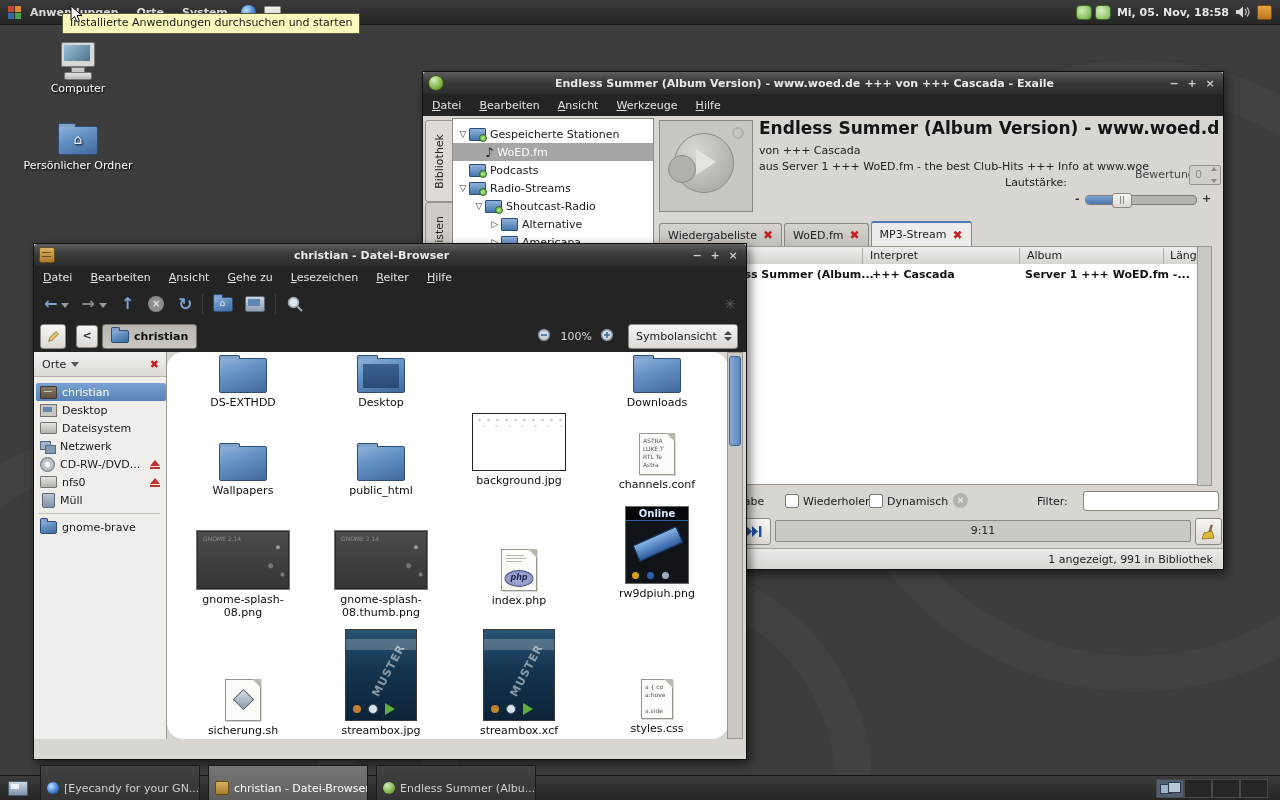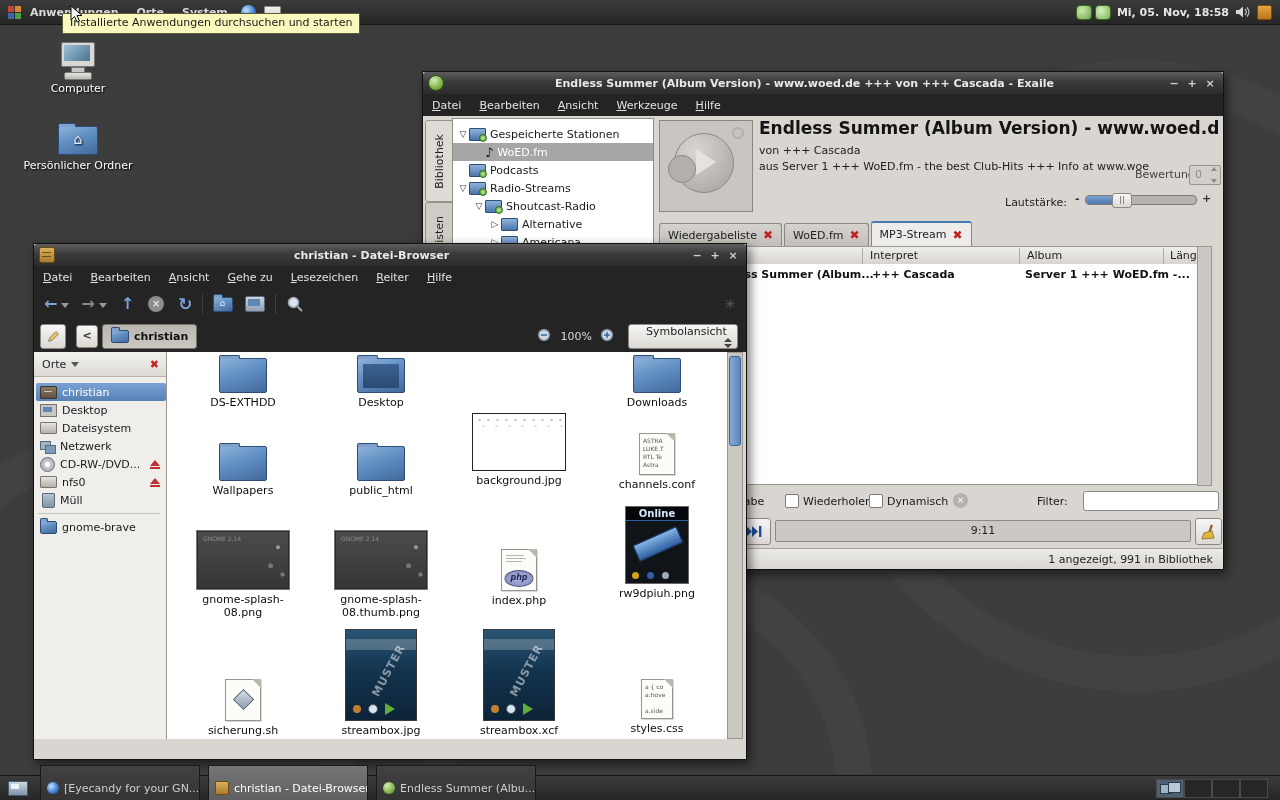--- a/index.html
+++ b/index.html
@@ -243,21 +243,21 @@
     </div>
     <div class="abs" style="left:336px;top:2px;width:460px;font-size:17px;font-weight:bold;color:#141414;white-space:nowrap;overflow:hidden;">Endless Summer (Album Version) - www.woed.de +++</div>
     <div class="abs" style="left:336px;top:28px;color:#222;">von +++ Cascada</div>
     <div class="abs" style="left:336px;top:44px;color:#222;">aus Server 1 +++ WoED.fm - the best Club-Hits +++ Info at www.woe</div>
     <div class="abs" style="left:712px;top:52px;color:#444;">Bewertung:</div>
     <div class="abs" style="left:766px;top:49px;width:30px;height:18px;background:#d2cfca;border:1px solid #97948e;border-radius:2px;color:#8a8a8a;">
       <span style="position:absolute;left:5px;top:2px;">0</span>
       <span style="position:absolute;right:3px;top:1px;width:0;height:0;border-left:3px solid transparent;border-right:3px solid transparent;border-bottom:4px solid #8a8a8a;"></span>
       <span style="position:absolute;right:3px;bottom:1px;width:0;height:0;border-left:3px solid transparent;border-right:3px solid transparent;border-top:4px solid #8a8a8a;"></span>
     </div>
-    <div class="abs" style="left:582px;top:80px;color:#222;">Lautstärke:</div>
+    <div class="abs" style="left:582px;top:60px;color:#222;">Lautstärke:</div>
     <span class="abs" style="left:652px;top:76px;font-weight:bold;color:#333;">-</span>
     <div class="abs" style="left:662px;top:79px;width:110px;height:8px;background:#b6b3ae;border:1px solid #807d77;border-radius:4px;">
       <div style="position:absolute;left:0;top:0;bottom:0;width:30px;background:linear-gradient(#7aa4d4,#4a77ac);border-radius:4px 0 0 4px;"></div>
       <div class="gbtn" style="position:absolute;left:26px;top:-3px;width:18px;height:13px;">
         <span style="position:absolute;left:7px;top:2px;width:1px;height:8px;background:#8a8780;"></span>
         <span style="position:absolute;left:10px;top:2px;width:1px;height:8px;background:#8a8780;"></span>
       </div>
     </div>
     <span class="abs" style="left:779px;top:76px;font-weight:bold;color:#333;">+</span>
 
@@ -388,21 +388,21 @@
     <svg width="16" height="16" viewBox="0 0 16 16">
       <circle cx="7" cy="7" r="5.5" fill="#cfd9e4" stroke="#7b8793" stroke-width="1.4"></circle>
         <line x1="4" y1="7" x2="10" y2="7" stroke="#3a6ea8" stroke-width="1.6"></line>
     </svg>
     <span style="margin:0 8px;color:#d8d8d8;">100%</span>
     <svg width="16" height="16" viewBox="0 0 16 16">
       <circle cx="7" cy="7" r="5.5" fill="#cfd9e4" stroke="#7b8793" stroke-width="1.4"></circle>
         <line x1="4" y1="7" x2="10" y2="7" stroke="#3a6ea8" stroke-width="1.6"></line>
         <line x1="7" y1="4" x2="7" y2="10" stroke="#3a6ea8" stroke-width="1.6"></line>
     </svg>
-    <div class="gbtn" style="margin:0 8px 0 12px;width:108px;height:23px;display:flex;align-items:center;flex-direction:column;">
+    <div class="gbtn" style="margin:0 8px 0 12px;width:108px;height:23px;display:flex;align-items:center;">
       <span style="margin-left:7px;color:#1a1a1a;">Symbolansicht</span>
       <span style="margin-left:auto;margin-right:5px;display:flex;flex-direction:column;gap:2px;">
         <i style="width:0;height:0;border-left:4px solid transparent;border-right:4px solid transparent;border-bottom:4px solid #444;"></i>
         <i style="width:0;height:0;border-left:4px solid transparent;border-right:4px solid transparent;border-top:4px solid #444;"></i>
       </span>
     </div>
   </div>
 
   <div class="abs" style="left:0;top:108px;width:132px;bottom:20px;background:#efeeeb;border-right:1px solid #9a978f;">
     <div style="height:24px;display:flex;align-items:center;background:linear-gradient(#f2f1ee,#dddad5);border-bottom:1px solid #b5b2ac;">
@@ -453,21 +453,21 @@
       <span class="mini" style="width:11px;height:13px;background:linear-gradient(#b8c4d2,#8494a8);border:1px solid #5a6a7c;border-radius:1px 1px 2px 2px;margin-left:2px;"></span>
       <span>Müll</span>
     </div>
     <div class="abs" style="left:4px;top:161px;width:122px;height:1px;background:#c2bfb9;"></div>
     <div class="place-row" style="top:166px;">
       <span class="folder mini" style="width:15px;height:11px;"></span>
       <span>gnome-brave</span>
     </div>
   </div>
 
-  <div class="abs" style="left:133px;top:108px;right:18px;bottom:20px;background:#ffffff;overflow:hidden;">
+  <div class="abs" style="left:133px;top:108px;right:18px;bottom:20px;background:#ffffff;overflow:hidden;border-radius:16px;">
 
     <div class="fitem" style="left:16px;top:1px;">
       <div class="folder" style="width:46px;height:33px;margin-top:5px;"></div>
       <div class="file-label">DS-EXTHDD</div>
     </div>
     <div class="fitem" style="left:154px;top:1px;">
       <div class="folder" style="width:46px;height:33px;margin-top:5px;">
           <i style="position:absolute;left:5px;top:5px;right:5px;bottom:4px;background:linear-gradient(#3c6292,#2b4a73);"></i>
         </div>
       <div class="file-label">Desktop</div>

